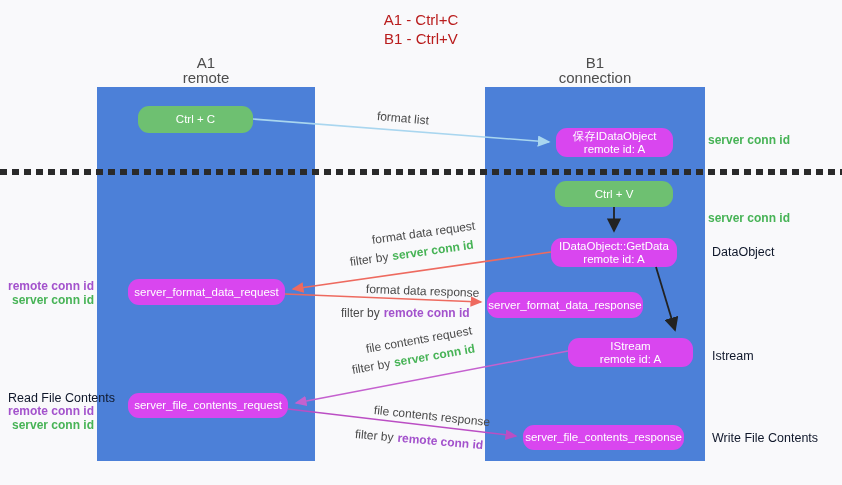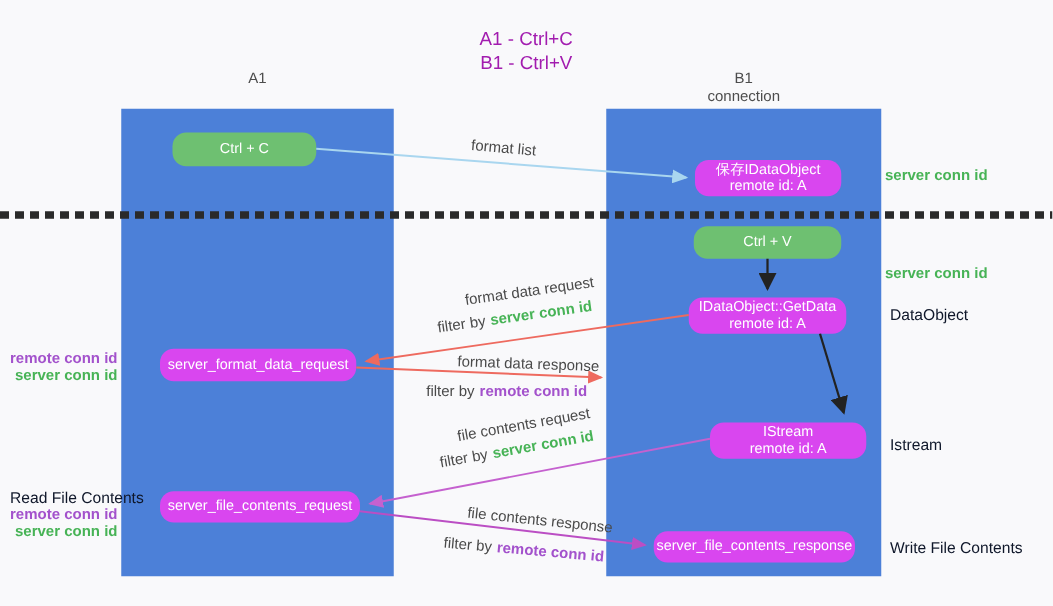--- a/index.html
+++ b/index.html
@@ -7,26 +7,26 @@
     font-family:"Liberation Sans", sans-serif;
     background:#f9f9fb;
     width:842px;height:485px;
     position:relative;
     color:#3f3f3f;
   }
   .canvas{position:absolute;left:0;top:0;width:842px;height:485px;overflow:hidden;}
 
   .title{
     position:absolute;left:0;top:10px;width:842px;
-    text-align:center;font-size:15px;line-height:19px;color:#a21caf;margin-top:12px;
+    text-align:center;font-size:15px;line-height:19px;color:#b91c1c;
   }
 
   .lifeline-header{
     position:absolute;top:55px;width:220px;
-    text-align:center;font-size:12px;line-height:15px;color:#4d4d4d;
+    text-align:center;font-size:15px;line-height:15px;color:#4d4d4d;
   }
   .lh-left{left:96px;}
   .lh-right{left:485px;}
 
   .lifeline{
     position:absolute;top:87px;height:374px;
     background:#4c80d8;
   }
   .ll-left{left:97px;width:218px;}
   .ll-right{left:485px;width:220px;}
@@ -95,20 +95,21 @@
 
 <div class="canvas">
 
   <div class="title">
     <div>A1 - Ctrl+C</div>
     <div>B1 - Ctrl+V</div>
   </div>
 
   <div class="lifeline-header lh-left">
     <div>A1</div>
+    <div>remote</div>
   </div>
   <div class="lifeline-header lh-right">
     <div>B1</div>
     <div>connection</div>
   </div>
 
   <div class="lifeline ll-left"></div>
   <div class="lifeline ll-right"></div>
 
   <div class="dashline"></div>
@@ -128,20 +129,23 @@
 
   <div class="node orange" id="box-getdata">
     <div>IDataObject::GetData</div>
     <div>remote id: A</div>
   </div>
 
   <div class="node orange" id="box-freq">
     <div>server_format_data_request</div>
   </div>
 
+  <div class="node orange" id="box-fresp">
+    <div>server_format_data_response</div>
+  </div>
 
   <div class="node orange" id="box-istream">
     <div>IStream</div>
     <div>remote id: A</div>
   </div>
 
   <div class="node orange" id="box-filereq">
     <div>server_file_contents_request</div>
   </div>
 

